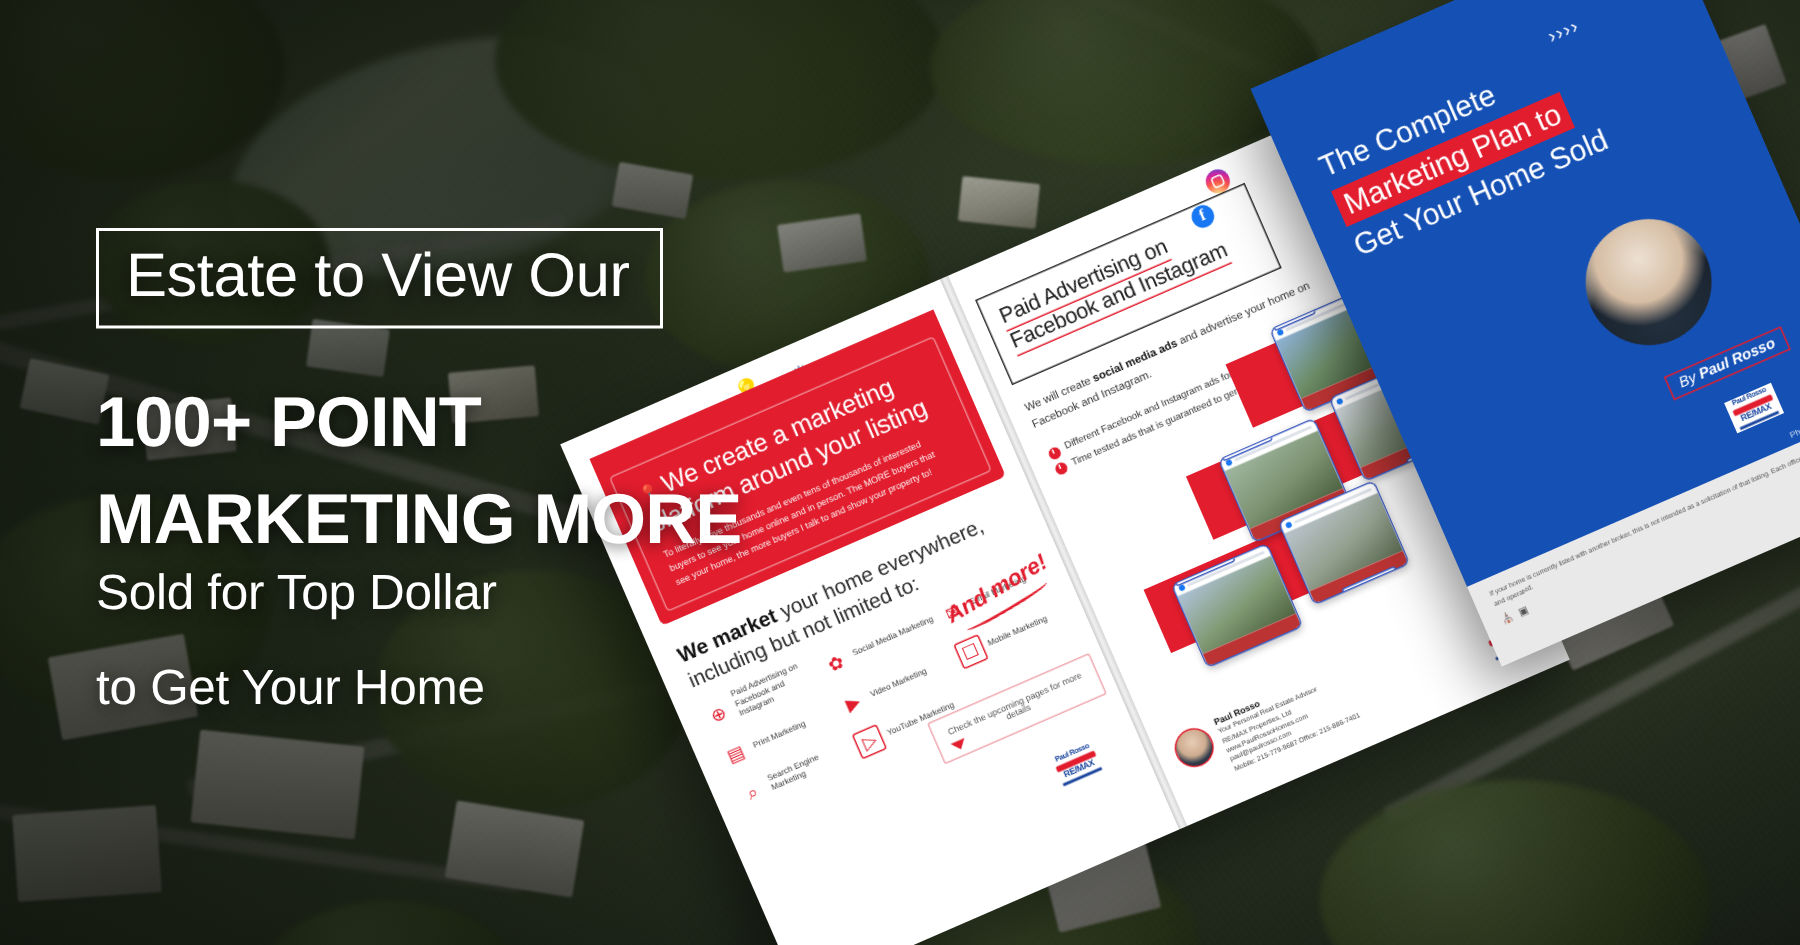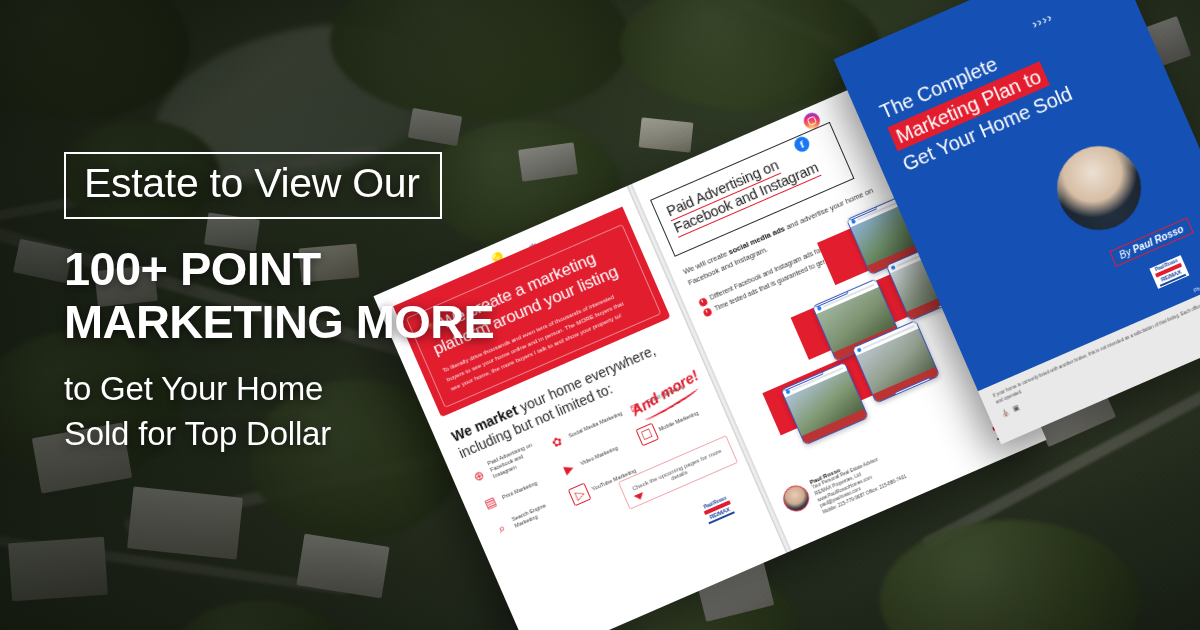--- a/index.html
+++ b/index.html
@@ -74,21 +74,21 @@
   #cta-box {
     display:inline-block;
     border:2px solid #ffffff;
     padding:9px 20px 13px 18px;
     margin-bottom:24px;
   }
   #cta-box .cta-text {
     font-size:41px; font-weight:300; line-height:1; letter-spacing:-.3px; white-space:nowrap;
   }
   .h-main {
-    font-size:47px; font-weight:700; line-height:1.12; letter-spacing:-.6px;
+    font-size:47px; font-weight:700; line-height:1.12; letter-spacing:-.6px;margin-top:12px;
   }
   .h-sub {
     margin-top:20px; font-size:33px; font-weight:300; line-height:1.3; letter-spacing:-.2px;
   }
 
   
   #spread {
     position:absolute; left:430px; top:168px;
     width:560px; height:400px;
     transform:rotate(-23.5deg);
@@ -356,22 +356,22 @@
   <div class="bg-grain"></div>
   <div class="bg-vignette"></div>
 </div>
 
 <div id="headline">
   <div id="cta-box">
     <div class="cta-text">Estate to View Our</div>
   </div>
   <div class="h-main">100+ POINT</div>
   <div class="h-main">MARKETING MORE</div>
+  <div class="h-sub" style="margin-top:2px;">Sold for Top Dollar</div>
   <div class="h-sub">to Get Your Home</div>
-  <div class="h-sub" style="margin-top:2px;">Sold for Top Dollar</div>
 </div>
 
 <div id="spread">
 
   <div class="page page-left">
 
     <div class="dots-curve"></div>
     <div class="doodle bulb">💡</div>
     <div class="doodle gear">⚙</div>
 

